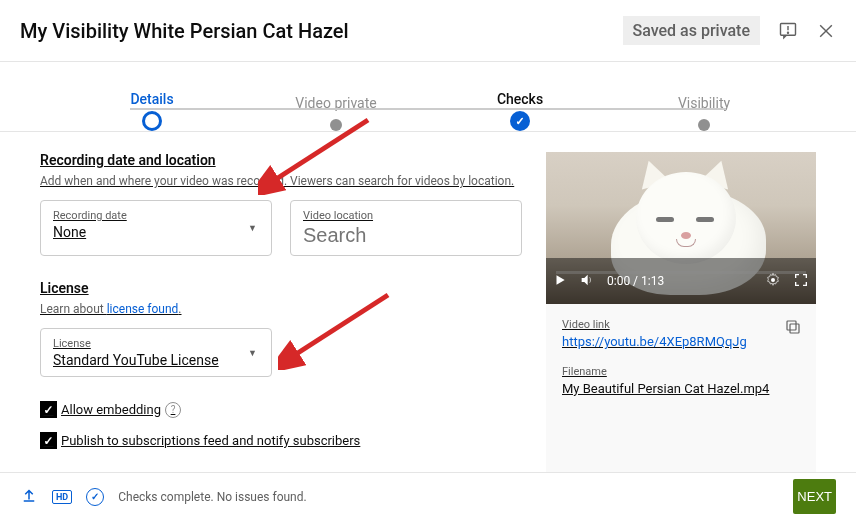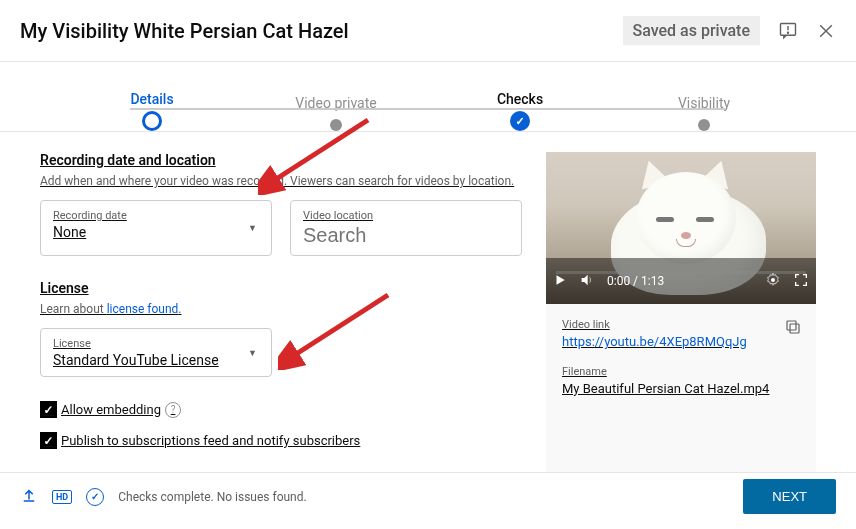--- a/index.html
+++ b/index.html
@@ -51,21 +51,21 @@
 .video-progress { position: absolute; bottom: 30px; left: 10px; right: 10px; height: 3px; background: rgba(255,255,255,0.4); }
 .vc-spacer { flex: 1; }
 .meta { padding: 14px 16px; }
 .meta-label { font-size: 11px; color: #606060; margin-bottom: 3px; }
 .meta-link { font-size: 13px; color: #065fd4; margin-bottom: 16px; display: block; }
 .meta-file { font-size: 13px; color: #0d0d0d; }
 .copy-icon { position: absolute; right: 14px; top: 14px; cursor: pointer; color: #606060; }
 .meta-rel { position: relative; }
 .footer { position: absolute; bottom: 9px; left: 0; right: 0; height: 48px; border-top: 1px solid #e5e5e5; display: flex; align-items: center; padding: 0 20px; gap: 14px; background: #fff; }
 .ft-text { font-size: 12px; color: #606060; }
-.next-btn { margin-left: auto; background: #0369a1; color: #fff; border: none; padding: 10px 29px; font-size: 13px; font-weight: 500; cursor: pointer; border-radius: 2px; }
+.next-btn { margin-left: auto; background: #4d7c0f; color: #fff; border: none; padding: 10px 4px; font-size: 13px; font-weight: 500; cursor: pointer; border-radius: 2px; }
 .hd-icon { border: 1.5px solid #065fd4; color: #065fd4; font-size: 9px; font-weight: bold; padding: 1px 3px; border-radius: 2px; }
 .check-circle { width: 18px; height: 18px; border: 1.5px solid #065fd4; border-radius: 50%; display: flex; align-items: center; justify-content: center; }
 .check-circle::after { content: "✓"; color: #065fd4; font-size: 10px; font-weight: bold; }
 .arrow { position: absolute; z-index: 10; pointer-events: none; }
 </style>
 </head>
 <body>
 
 <div class="header">
   <div class="title">My Visibility White Persian Cat Hazel</div>

